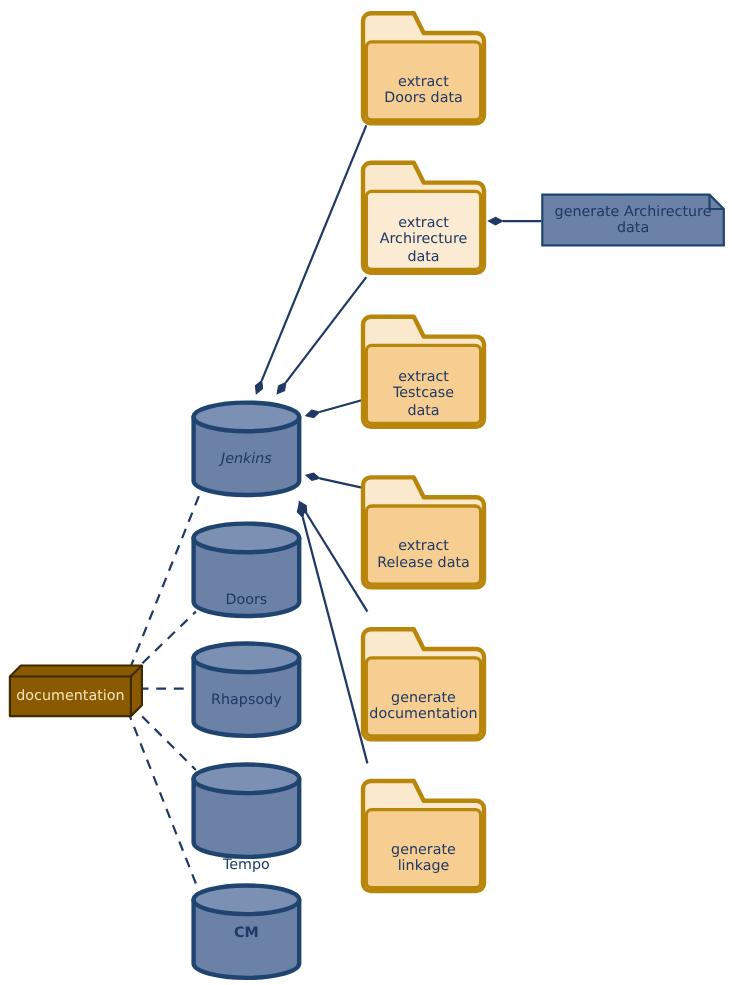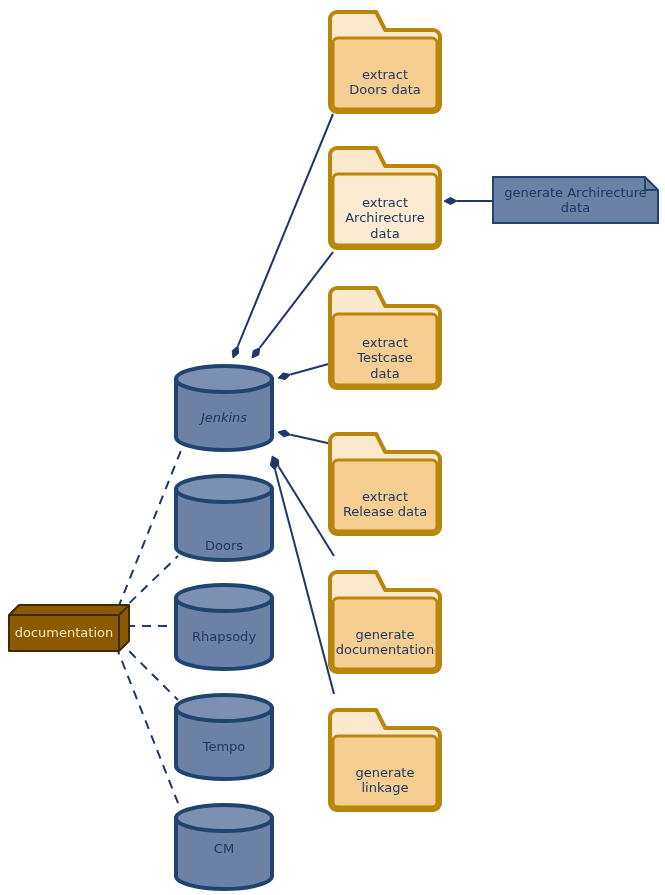--- a/index.html
+++ b/index.html
@@ -181,23 +181,23 @@
           <path d="M 2 13 L 2 71 A 48 13 0 0 0 98 71 L 98 13 Z" fill="#6b81a6" stroke="#1f4470" stroke-width="4" stroke-linejoin="round"></path>
           <ellipse cx="50" cy="13" rx="48" ry="13" fill="#7b90b2" stroke="#1f4470" stroke-width="4"></ellipse>
         </svg>
         <div class="node-label lbl-db" style="padding-top: 10px;">Rhapsody</div>
       </div>
       <div class="node" style="left: 174px; top: 695px; width: 100px; height: 84px;">
         <svg width="100" height="84" viewBox="0 0 100 84">
           <path d="M 2 13 L 2 71 A 48 13 0 0 0 98 71 L 98 13 Z" fill="#6b81a6" stroke="#1f4470" stroke-width="4" stroke-linejoin="round"></path>
           <ellipse cx="50" cy="13" rx="48" ry="13" fill="#7b90b2" stroke="#1f4470" stroke-width="4"></ellipse>
         </svg>
-        <div class="node-label lbl-db" style="padding-top: 10px;">Tempo</div>
-      </div>
-      <div class="node" style="left: 174px; top: 805px; width: 100px; height: 68px;">
+        <div class="node-label lbl-db" style="padding-top: 10px; margin-top: 40px;">Tempo</div>
+      </div>
+      <div class="node" style="left: 174px; top: 805px; width: 100px; height: 68px; font-weight: bold;">
         <svg width="100" height="84" viewBox="0 0 100 84">
           <path d="M 2 13 L 2 71 A 48 13 0 0 0 98 71 L 98 13 Z" fill="#6b81a6" stroke="#1f4470" stroke-width="4" stroke-linejoin="round"></path>
           <ellipse cx="50" cy="13" rx="48" ry="13" fill="#7b90b2" stroke="#1f4470" stroke-width="4"></ellipse>
         </svg>
         <div class="node-label lbl-db" style="padding-top: 10px;">CM</div>
       </div>
       <div class="node" style="left: 492px; top: 176px; width: 167px; height: 48px;">
         <svg width="167" height="48" viewBox="0 0 167 48">
           <path d="M 1 1 L 153 1 L 166 14 L 166 47 L 1 47 Z" fill="#6b81a6" stroke="#1f4470" stroke-width="2"></path>
           <path d="M 153 1 L 153 14 L 166 14" fill="none" stroke="#1f4470" stroke-width="2"></path>

